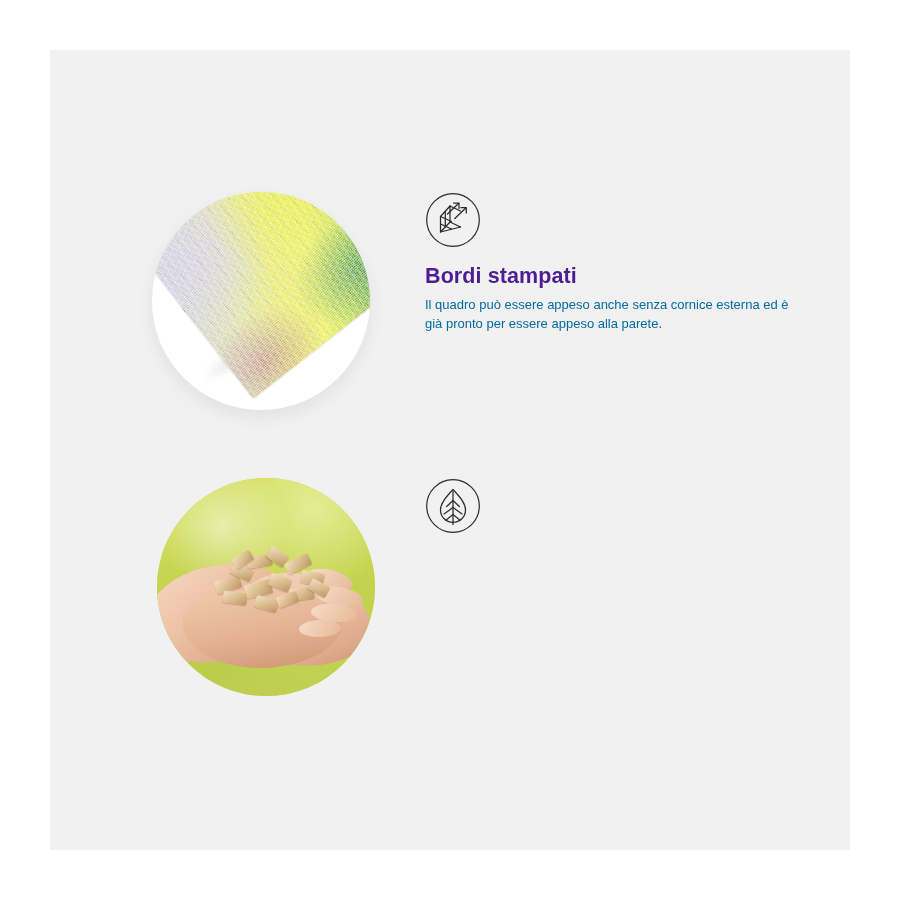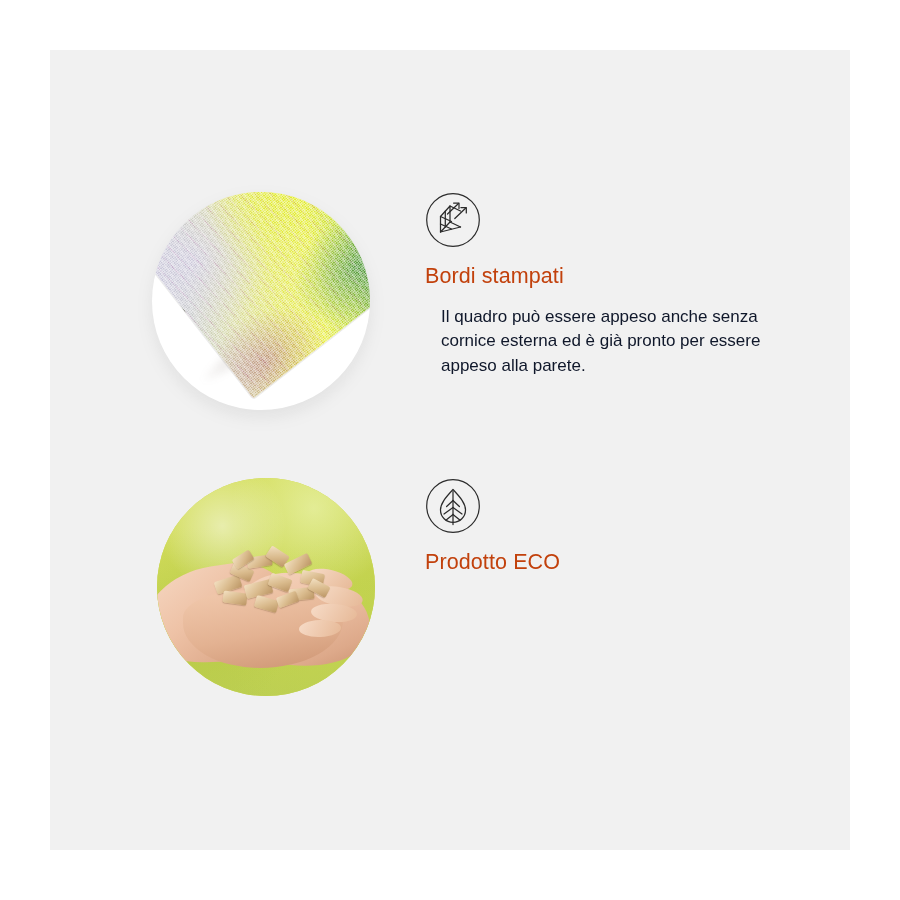--- a/index.html
+++ b/index.html
@@ -228,29 +228,29 @@
     position: absolute;
     left: 375px;
     width: 375px;
   }
   #edges-text { top: 84px; }
   #eco-text   { top: 85px; }
 
   .feature-title {
     margin: 0 0 7px 0;
     font-size: 21.5px;
-    font-weight: 400;
-    color: #c2410c;
+    font-weight: 700;
+    color: #4c1d95;
     letter-spacing: 0.1px;
   }
   .feature-body {
-    margin: 16px;
-    font-size: 17px;
+    margin: 0;
+    font-size: 13px;
     line-height: 1.43;
-    color: #0f172a;
+    color: #0369a1;
     max-width: 365px;
   }
 </style>
 </head>
 <body>
 
 <div id="page">
   <div id="panel">
 
     <section class="feature" id="feature-edges">
@@ -333,18 +333,17 @@
           <path d="M28 22.5 L21.6 28.5"></path>
           <path d="M28 22.5 L34.4 28.5"></path>
           <path d="M28 29.5 L19.0 36.0"></path>
           <path d="M28 29.5 L37.0 36.0"></path>
           <path d="M28 36.5 L21.2 42.0"></path>
           <path d="M28 36.5 L34.8 42.0"></path>
         </svg>
       </div>
 
       <div class="text-col" id="eco-text">
-        <h2 class="feature-title">Prodotto ECO</h2>
       </div>
     </section>
 
   </div>
 </div>
 
 </body></html>

